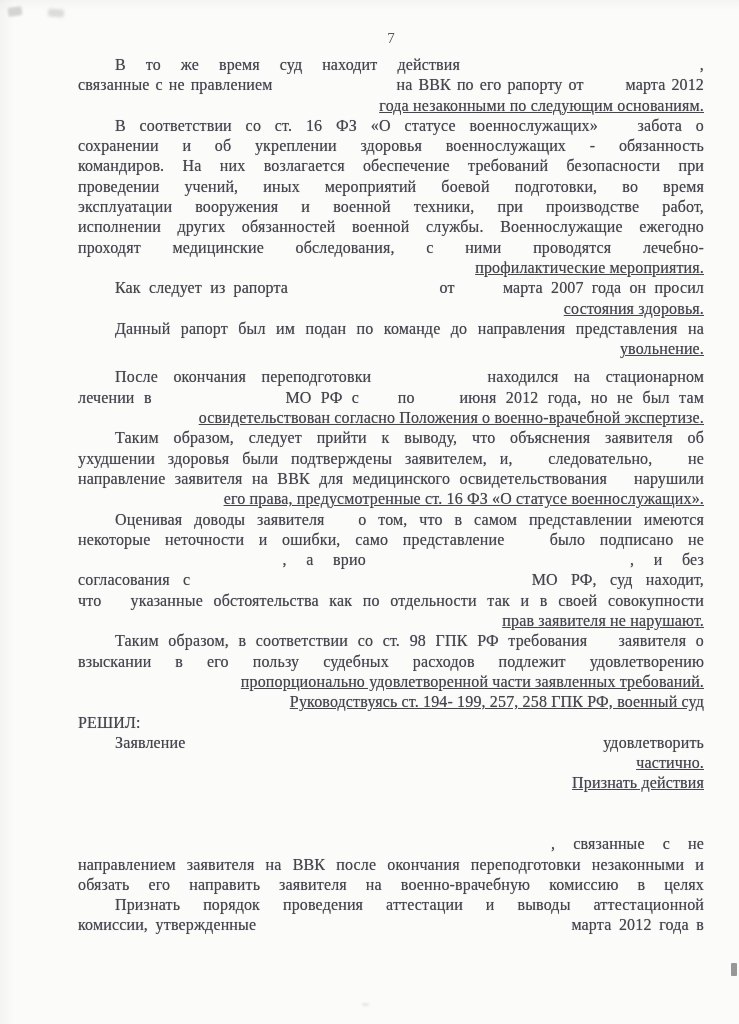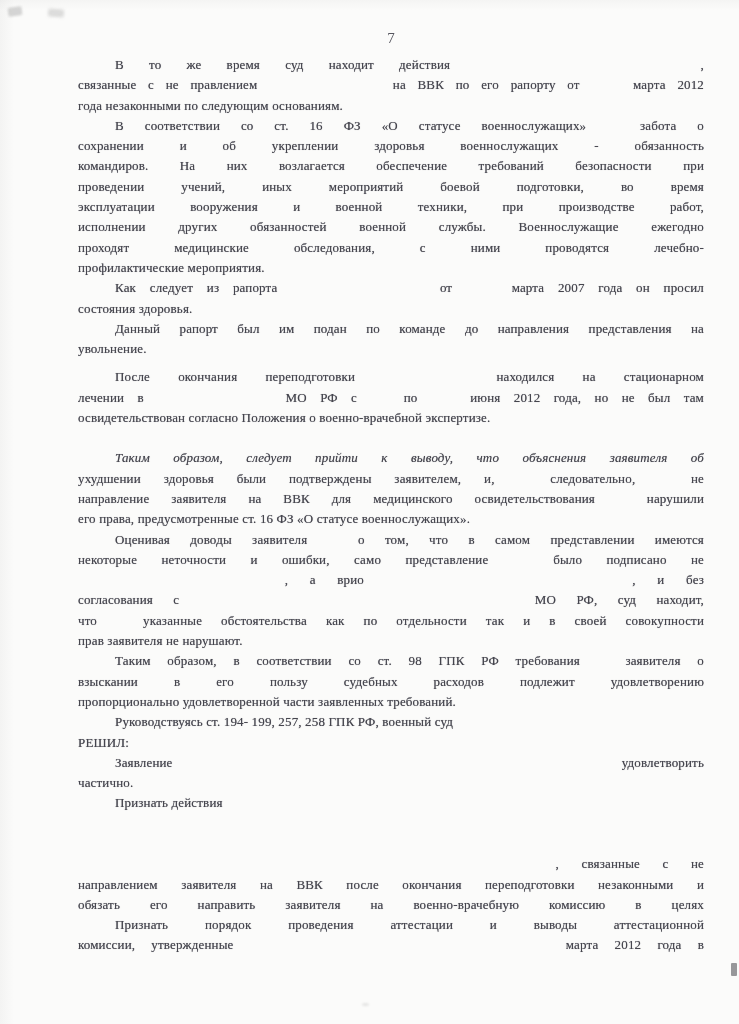--- a/index.html
+++ b/index.html
@@ -36,29 +36,29 @@
     top: 30px;
     width: 626px;
   }
   .pagenum {
     height: 25px;
     text-align: center;
     font-size: 15px;
     color: #55555e;
   }
   .line {
-    font-size: 13px;
+    font-size: 16px;
     line-height: 20.3px;
     height: 20.3px;
     overflow: hidden;
     text-shadow: 0 0 0.7px rgba(69,69,78,0.65);
     letter-spacing: 0.15px;
   }
   .line.j { text-align: justify; text-align-last: justify; text-justify: inter-word; }
-  .line.l { text-align: left; }
+  .line.l { text-align: right; text-decoration: underline; }
   .line.c { }
   .line.i { text-indent: 37px; }
   .gap { display: inline-block; height: 1px; vertical-align: baseline; }
   
   .artifact { position: absolute; pointer-events: none; }
   .smudge-1 { left: 8px;  top: 7px;  width: 14px; height: 9px;  background: rgba(140,140,140,0.35); filter: blur(1.2px); transform: rotate(-8deg); border-radius: 2px; }
   .smudge-2 { left: 48px; top: 9px;  width: 16px; height: 8px;  background: rgba(150,150,150,0.30); filter: blur(1.4px); transform: rotate(4deg); border-radius: 2px; }
   .edge-mark { left: 731px; top: 963px; width: 6px; height: 13px; background: rgba(70,70,75,0.55); filter: blur(0.6px); border-radius: 1px; }
   .speck { left: 362px; top: 1003px; width: 7px; height: 3px; background: rgba(90,90,90,0.14); filter: blur(0.8px); border-radius: 50%; }
 </style>
@@ -85,21 +85,21 @@
       <div class="line j"><span>исполнении других обязанностей военной службы. Военнослужащие ежегодно</span></div>
       <div class="line j"><span>проходят медицинские обследования, с ними проводятся лечебно-</span></div>
       <div class="line l"><span>профилактические мероприятия.</span></div>
       <div class="line j i"><span>Как следует из рапорта</span> <span class="gap" style="width: 135px;"></span> <span>от</span> <span class="gap" style="width: 32px;"></span> <span>марта 2007 года он просил</span></div>
       <div class="line l"><span>состояния здоровья.</span></div>
       <div class="line j i"><span>Данный рапорт был им подан по команде до направления представления на</span></div>
       <div class="line l"><span>увольнение.</span></div>
       <div class="line j i" style="margin-top: 8px;"><span>После окончания переподготовки</span> <span class="gap" style="width: 85px;"></span> <span>находился на стационарном</span></div>
       <div class="line j"><span>лечении в</span> <span class="gap" style="width: 115px;"></span> <span>МО РФ с</span> <span class="gap" style="width: 20px;"></span> <span>по</span> <span class="gap" style="width: 26px;"></span> <span>июня 2012 года, но не был там</span></div>
       <div class="line l"><span>освидетельствован согласно Положения о военно-врачебной экспертизе.</span></div>
-      <div class="line j i" style="margin-top: 20px; font-style: italic;"><span>Таким образом, следует прийти к выводу, что объяснения заявителя об</span></div>
+      <div class="line j i" style="margin-top: 0;"><span>Таким образом, следует прийти к выводу, что объяснения заявителя об</span></div>
       <div class="line j"><span>ухудшении здоровья были подтверждены заявителем, и,</span> <span class="gap" style="width: 10px;"></span> <span>следовательно,</span> <span class="gap" style="width: 10px;"></span> <span>не</span></div>
       <div class="line j"><span>направление заявителя на ВВК для медицинского освидетельствования</span> <span class="gap" style="width: 8px;"></span> <span>нарушили</span></div>
       <div class="line l"><span>его права, предусмотренные ст. 16 ФЗ «О статусе военнослужащих».</span></div>
       <div class="line j i"><span>Оценивая доводы заявителя</span> <span class="gap" style="width: 10px;"></span> <span>о том, что в самом представлении имеются</span></div>
       <div class="line j"><span>некоторые неточности и ошибки, само представление</span> <span class="gap" style="width: 16px;"></span> <span>было подписано не</span></div>
       <div class="line j"><span class="gap" style="width: 185px;"></span> <span>, а врио</span> <span class="gap" style="width: 225px;"></span> <span>, и без</span></div>
       <div class="line j"><span>согласования с</span> <span class="gap" style="width: 315px;"></span> <span>МО РФ, суд находит,</span></div>
       <div class="line j"><span>что</span> <span class="gap" style="width: 8px;"></span> <span>указанные обстоятельства как по отдельности так и в своей совокупности</span></div>
       <div class="line l"><span>прав заявителя не нарушают.</span></div>
       <div class="line j i"><span>Таким образом, в соответствии со ст. 98 ГПК РФ требования</span> <span class="gap" style="width: 12px;"></span> <span>заявителя о</span></div>

